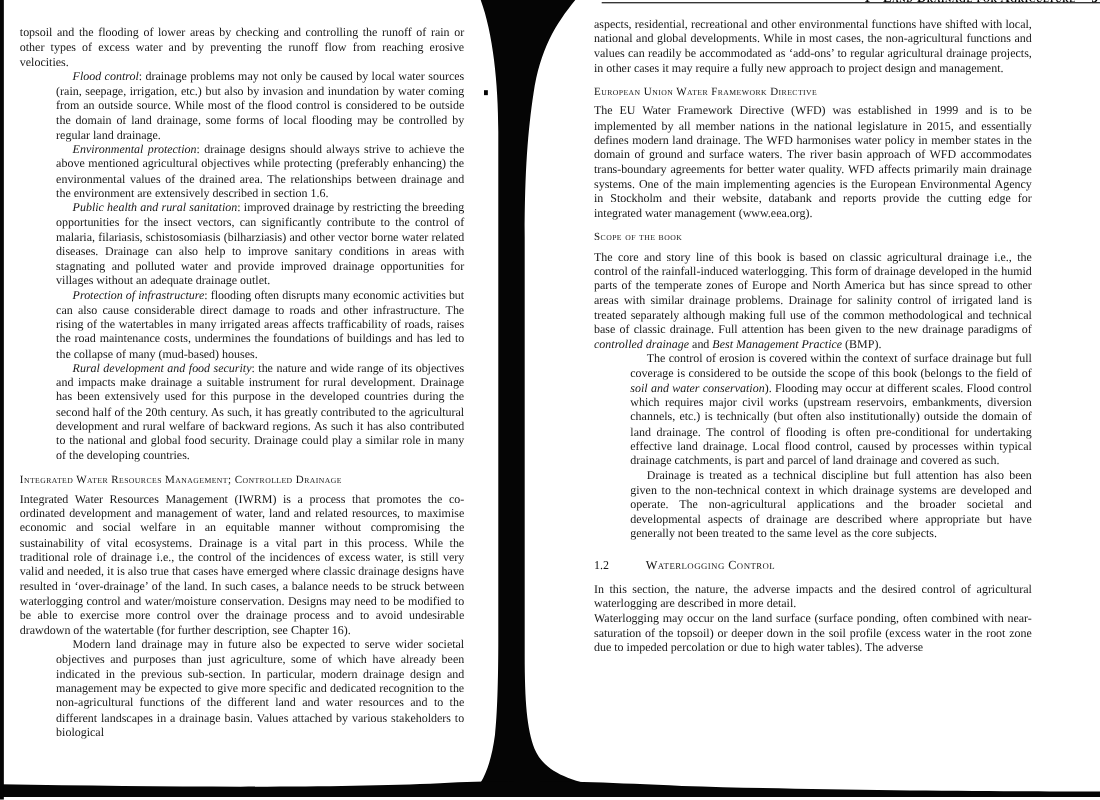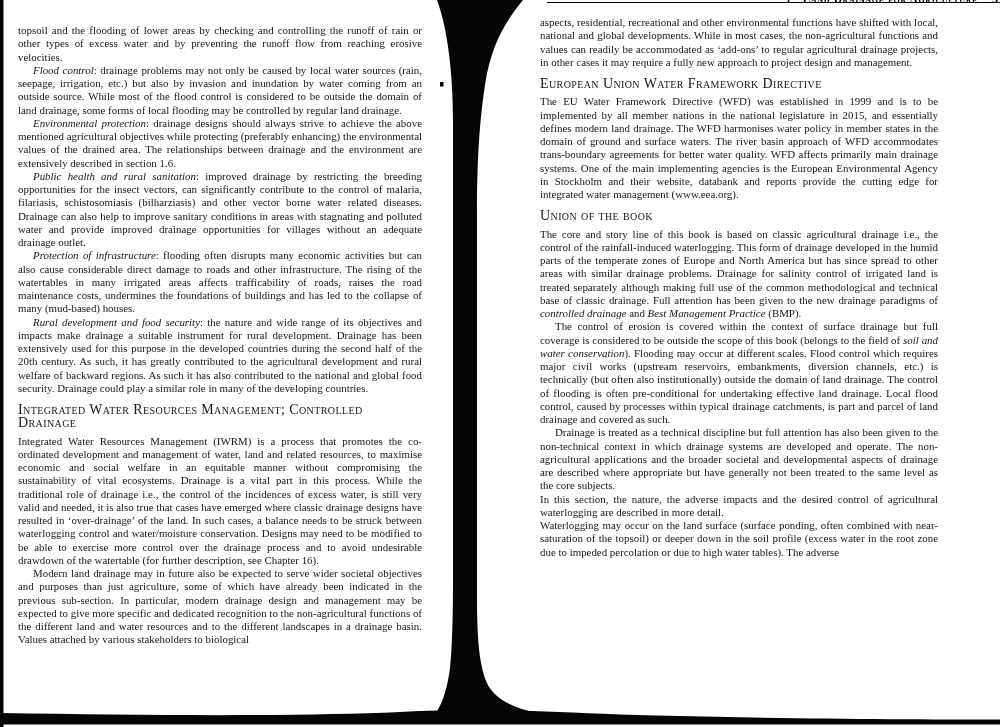--- a/index.html
+++ b/index.html
@@ -9,25 +9,25 @@
     font-family:"Liberation Serif", serif;
   }
   .page-col{
     position:absolute;top:0;
     font-size:10.9px;line-height:13.25px;
     text-align:justify;
   }
   #left-col{left:18px;width:404px;top:24px;}
   #right-col{left:540px;width:398px;top:16px;}
   .para{margin:0;}
-  .para.indent{text-indent:15px;}
+  .para.indent{text-indent:15px;margin-left:33px;}
   .para em{font-style:italic;}
   .shead{
     font-variant:small-caps;letter-spacing:0.4px;
-    margin:8px 0 5px;text-align:left;font-size:14px;
+    margin:8px 0 5px;text-align:left;font-size:10px;
   }
   .nhead{margin:15px 0 9px;text-align:left;}
   .nhead .num{display:inline-block;min-width:47px;}
   .nhead .ntitle{font-variant:small-caps;letter-spacing:0.4px;font-size:11.2px;}
   
   #scan-overlay{position:absolute;left:0;top:0;width:1000px;height:727px;pointer-events:none;}
   .header-rule{position:absolute;left:547px;top:1.5px;width:453px;height:1.6px;background:#050505;}
   .header-sliver{position:absolute;left:552px;top:0;right:0;height:7px;overflow:hidden;}
   .htext{
     position:absolute;top:-7.5px;right:22px;white-space:nowrap;
@@ -57,24 +57,25 @@
     <p class="para indent"><em>Rural development and food security</em><span>: the nature and wide range of its objectives and impacts make drainage a suitable instrument for rural development. Drainage has been extensively used for this purpose in the developed countries during the second half of the 20th century. As such, it has greatly contributed to the agricultural development and rural welfare of backward regions. As such it has also contributed to the national and global food security. Drainage could play a similar role in many of the developing countries.</span></p>
     <div class="shead">Integrated Water Resources Management; Controlled Drainage</div>
     <p class="para"><span>Integrated Water Resources Management (IWRM) is a process that promotes the co-ordinated development and management of water, land and related resources, to maximise economic and social welfare in an equitable manner without compromising the sustainability of vital ecosystems. Drainage is a vital part in this process. While the traditional role of drainage i.e., the control of the incidences of excess water, is still very valid and needed, it is also true that cases have emerged where classic drainage designs have resulted in ‘over-drainage’ of the land. In such cases, a balance needs to be struck between waterlogging control and water/moisture conservation. Designs may need to be modified to be able to exercise more control over the drainage process and to avoid undesirable drawdown of the watertable (for further description, see Chapter 16).</span></p>
     <p class="para indent"><span>Modern land drainage may in future also be expected to serve wider societal objectives and purposes than just agriculture, some of which have already been indicated in the previous sub-section. In particular, modern drainage design and management may be expected to give more specific and dedicated recognition to the non-agricultural functions of the different land and water resources and to the different landscapes in a drainage basin. Values attached by various stakeholders to biological</span></p>
   </div>
 
 <div id="right-col" class="page-col">
     <p class="para"><span>aspects, residential, recreational and other environmental functions have shifted with local, national and global developments. While in most cases, the non-agricultural functions and values can readily be accommodated as ‘add-ons’ to regular agricultural drainage projects, in other cases it may require a fully new approach to project design and management.</span></p>
     <div class="shead">European Union Water Framework Directive</div>
     <p class="para"><span>The EU Water Framework Directive (WFD) was established in 1999 and is to be implemented by all member nations in the national legislature in 2015, and essentially defines modern land drainage. The WFD harmonises water policy in member states in the domain of ground and surface waters. The river basin approach of WFD accommodates trans-boundary agreements for better water quality. WFD affects primarily main drainage systems. One of the main implementing agencies is the European Environmental Agency in Stockholm and their website, databank and reports provide the cutting edge for integrated water management (www.eea.org).</span></p>
-    <div class="shead">Union of the book</div>
+    <div class="shead">Scope of the book</div>
     <p class="para"><span>The core and story line of this book is based on classic agricultural drainage i.e., the control of the rainfall-induced waterlogging. This form of drainage developed in the humid parts of the temperate zones of Europe and North America but has since spread to other areas with similar drainage problems. Drainage for salinity control of irrigated land is treated separately although making full use of the common methodological and technical base of classic drainage. Full attention has been given to the new drainage paradigms of </span><em>controlled drainage</em><span> and </span><em>Best Management Practice</em><span> (BMP).</span></p>
     <p class="para indent"><span>The control of erosion is covered within the context of surface drainage but full coverage is considered to be outside the scope of this book (belongs to the field of </span><em>soil and water conservation</em><span>). Flooding may occur at different scales. Flood control which requires major civil works (upstream reservoirs, embankments, diversion channels, etc.) is technically (but often also institutionally) outside the domain of land drainage. The control of flooding is often pre-conditional for undertaking effective land drainage. Local flood control, caused by processes within typical drainage catchments, is part and parcel of land drainage and covered as such.</span></p>
     <p class="para indent"><span>Drainage is treated as a technical discipline but full attention has also been given to the non-technical context in which drainage systems are developed and operate. The non-agricultural applications and the broader societal and developmental aspects of drainage are described where appropriate but have generally not been treated to the same level as the core subjects.</span></p>
+    <div class="nhead"><span class="num">1.2</span><span class="ntitle">Waterlogging Control</span></div>
     <p class="para"><span>In this section, the nature, the adverse impacts and the desired control of agricultural waterlogging are described in more detail.</span></p>
     <p class="para"><span>Waterlogging may occur on the land surface (surface ponding, often combined with near-saturation of the topsoil) or deeper down in the soil profile (excess water in the root zone due to impeded percolation or due to high water tables). The adverse</span></p>
   </div>
 
 <svg id="scan-overlay" viewBox="0 0 1000 727" xmlns="http://www.w3.org/2000/svg">
   <path fill="#050505" d="M437,0 L523,0 C505,22 491,45 485,85 C480,118 477,155 477,215 L477,595
            C477,638 479,662 486,681 C494,700 515,710 552,716 L552,723 L427,723
            C438,714 446,698 450,668 C452,650 453,620 453,580 L453,120
            C453,75 448,30 437,0 Z"></path>
   <path fill="#050505" d="M0,713 C150,715.5 300,716.5 400,712 C470,708.5 520,710 620,714.5

